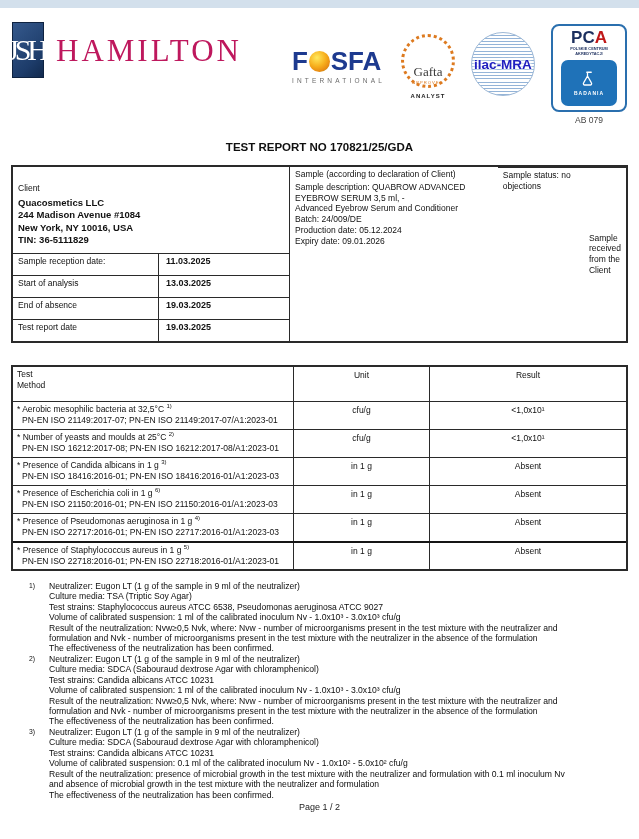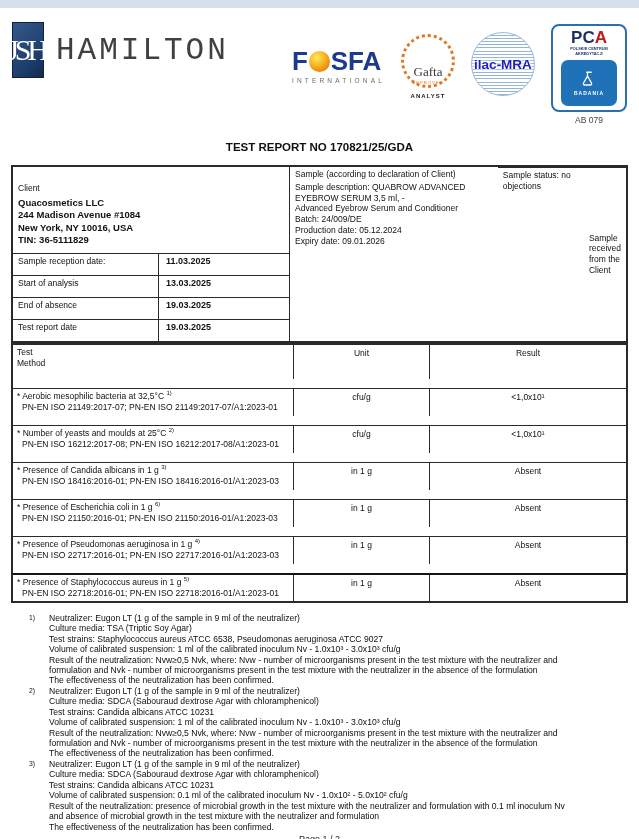--- a/index.html
+++ b/index.html
@@ -6,21 +6,21 @@
   html,body { width:639px; height:839px; background:#fff; overflow:hidden;
     font-family:"Liberation Sans","DejaVu Sans",sans-serif; color:#111; }
   .topstrip { height:8px; width:100%; background:#d3e0ec; }
 
   
   .header { display:flex; align-items:flex-start; padding:0 12px; margin-top:14px; }
   .brand { display:flex; align-items:flex-start; gap:12px; }
   .monogram { width:32px; height:56px; background:linear-gradient(135deg,#35598c 0%,#1d3c6a 70%,#122a4e 100%);
     border:1px solid #0e2240; display:flex; align-items:center; justify-content:center;
     font-family:"Liberation Serif","DejaVu Serif",serif; color:#fff; font-size:30px; letter-spacing:-0.14em; padding-right:4px; }
-  .brandname { font-family:Liberation Mono, monospace; font-size:31px; color:#404040;
+  .brandname { font-family:Liberation Serif, serif; font-size:31px; color:#be185d;
     letter-spacing:3px; margin-top:11px; }
   .logos { margin-left:auto; display:flex; align-items:flex-start; gap:16px; }
 
   .fosfa { margin-top:26px; text-align:center; }
   .fosfa-word { display:flex; align-items:center; font-weight:bold; font-size:26px; color:#1d3a8f; line-height:1; }
   .fosfa-globe { width:21px; height:21px; border-radius:50%; margin:0 1px;
     background:radial-gradient(circle at 38% 32%,#ffe95e 0%,#f7b01e 45%,#e88a12 72%,#4a9c3c 100%); }
   .fosfa-sub { font-size:6.5px; letter-spacing:3.2px; color:#6b6b6b; margin-top:3px; }
 
   .gafta { text-align:center; margin-top:12px; }
@@ -57,21 +57,21 @@
   .ta-client { height:86px; padding:16px 5px; }
   .ta-client .cname { font-weight:bold; font-size:9.5px; margin-top:3px; line-height:1.32; }
   .ta-daterow { height:22px; border-top:1px solid #2a2a2a; display:flex; }
   .ta-datelabel { width:146px; border-right:1px solid #2a2a2a; padding:2px 5px; }
   .ta-dateval { flex:1; padding:2px 7px; font-weight:bold; font-size:9px; }
   .ta-sample { height:86px; padding:2px 5px; }
   .ta-sample .line { margin-top:2px; white-space:pre-line; }
   .ta-status { height:22px; border-top:1px solid #2a2a2a; padding:2px 5px; }
   .ta-received { flex:1; border-top:1px solid #2a2a2a; padding:14px 5px; display:flex; align-items:center; }
 
-  .tableB { display:flex; flex-direction:column; border:2px solid #2a2a2a; margin-top:0;gap:9px; }
+  .tableB { display:flex; flex-direction:column; border:2px solid #2a2a2a; margin-top:22px; }
   .tb-row { display:flex; border-top:1px solid #2a2a2a; min-height:28px; }
   .tb-row.hdr { border-top:none; min-height:34px; }
   .tb-row.thick { border-top:2px solid #151515; }
   .tb-test { width:280px; padding:2px 4px; }
   .tb-method { padding-left:5px; }
   .tb-unit { width:136px; border-left:1px solid #2a2a2a; text-align:center; padding:3px 2px; }
   .tb-result { flex:1; border-left:1px solid #2a2a2a; text-align:center; padding:3px 2px; }
   sup.fn { font-size:6px; vertical-align:super; line-height:0; }
 
   

